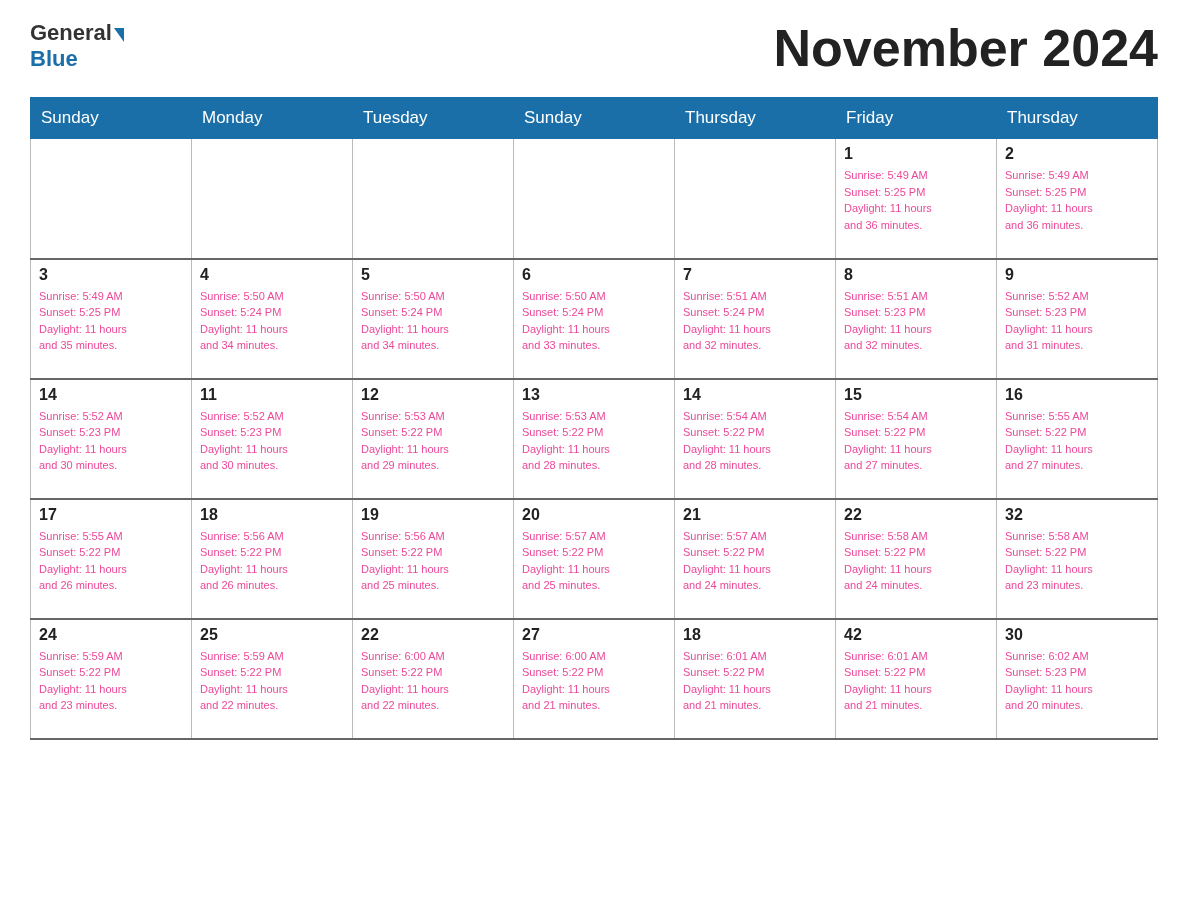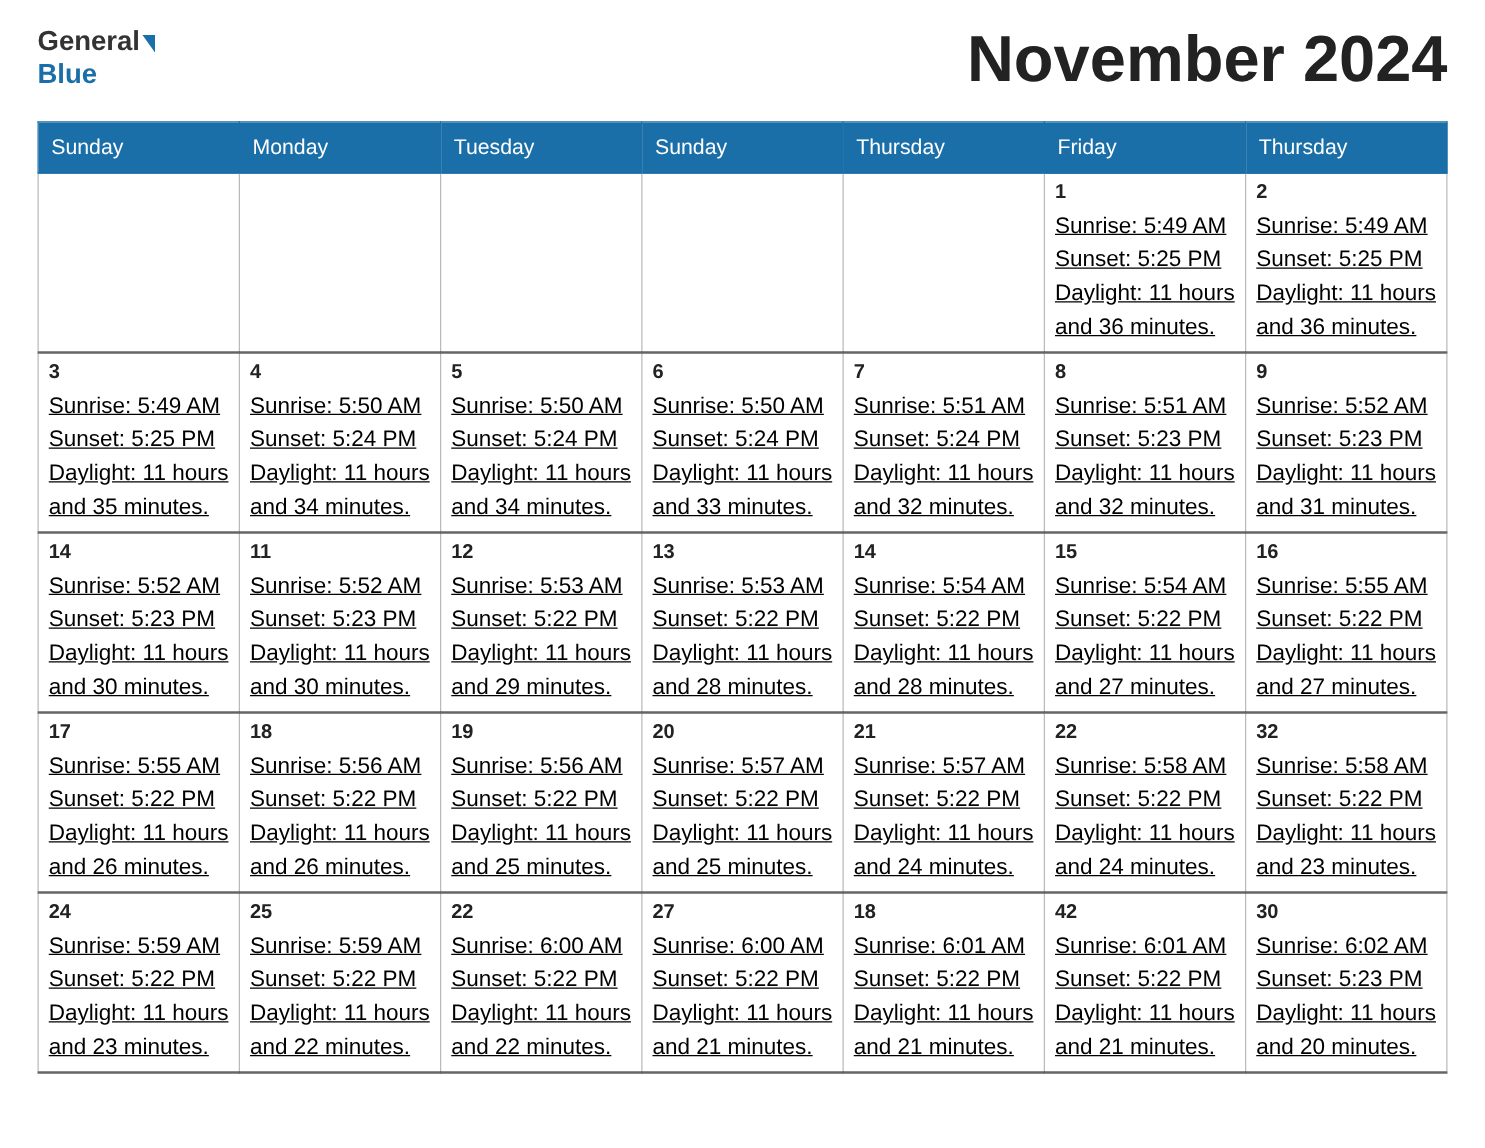--- a/index.html
+++ b/index.html
@@ -89,24 +89,23 @@
     tbody tr {
       border-bottom: 2px solid #666;
     }
     .day-number {
       font-size: 16px;
       font-weight: bold;
       color: #222;
       margin-bottom: 4px;
     }
     .day-info {
-      font-size: 18px;
-      color: #000000;
+      font-size: 11px;
+      color: #ec4899;
       line-height: 1.5;
-      text-decoration: underline;
     }
     .empty-cell {
       background: #fff;
     }
   </style>
 </head>
 <body>
 
 <div class="header">
   <div class="logo">

